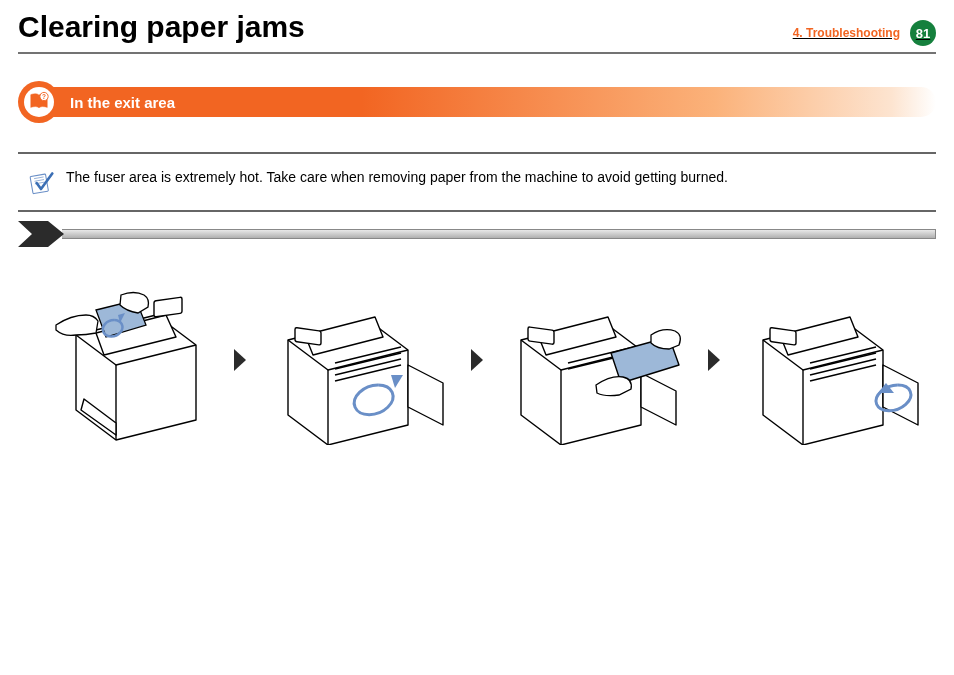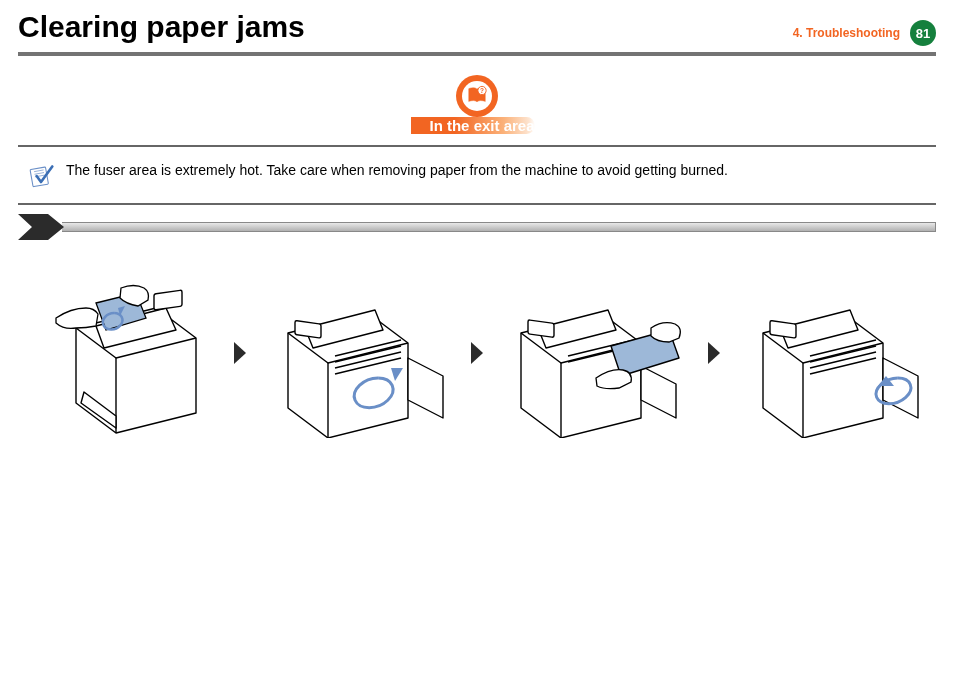--- a/index.html
+++ b/index.html
@@ -11,33 +11,34 @@
     position: relative;
     overflow: hidden;
   }
   .page {
     padding: 10px 18px 0 18px;
   }
   .header {
     display: flex;
     align-items: baseline;
     justify-content: space-between;
-    border-bottom: 4px solid #737373;
+    border-bottom: 2px solid #737373;
     padding-bottom: 6px;
-    margin-bottom: 19px;
+    margin-bottom: 28px;
   }
   .page-title {
     font-size: 30px;
     font-weight: 700;
     color: #000;
   }
   .header-right {
     display: flex;
     align-items: center;
     gap: 10px;
+    text-decoration: underline;
   }
   .chapter-label {
     font-size: 12px;
     font-weight: 700;
     color: #f26522;
   }
   .page-number {
     width: 26px;
     height: 26px;
     border-radius: 50%;
@@ -47,21 +48,20 @@
     align-items: center;
     justify-content: center;
     font-size: 13px;
     font-weight: 700;
   }
   .section-header {
     display: flex;
     align-items: center;
     height: 40px;
     margin-bottom: 30px;
-    flex-direction: column;
   }
   .section-icon-wrap {
     width: 42px;
     height: 42px;
     border-radius: 50%;
     background: #f26522;
     display: flex;
     align-items: center;
     justify-content: center;
     flex-shrink: 0;

